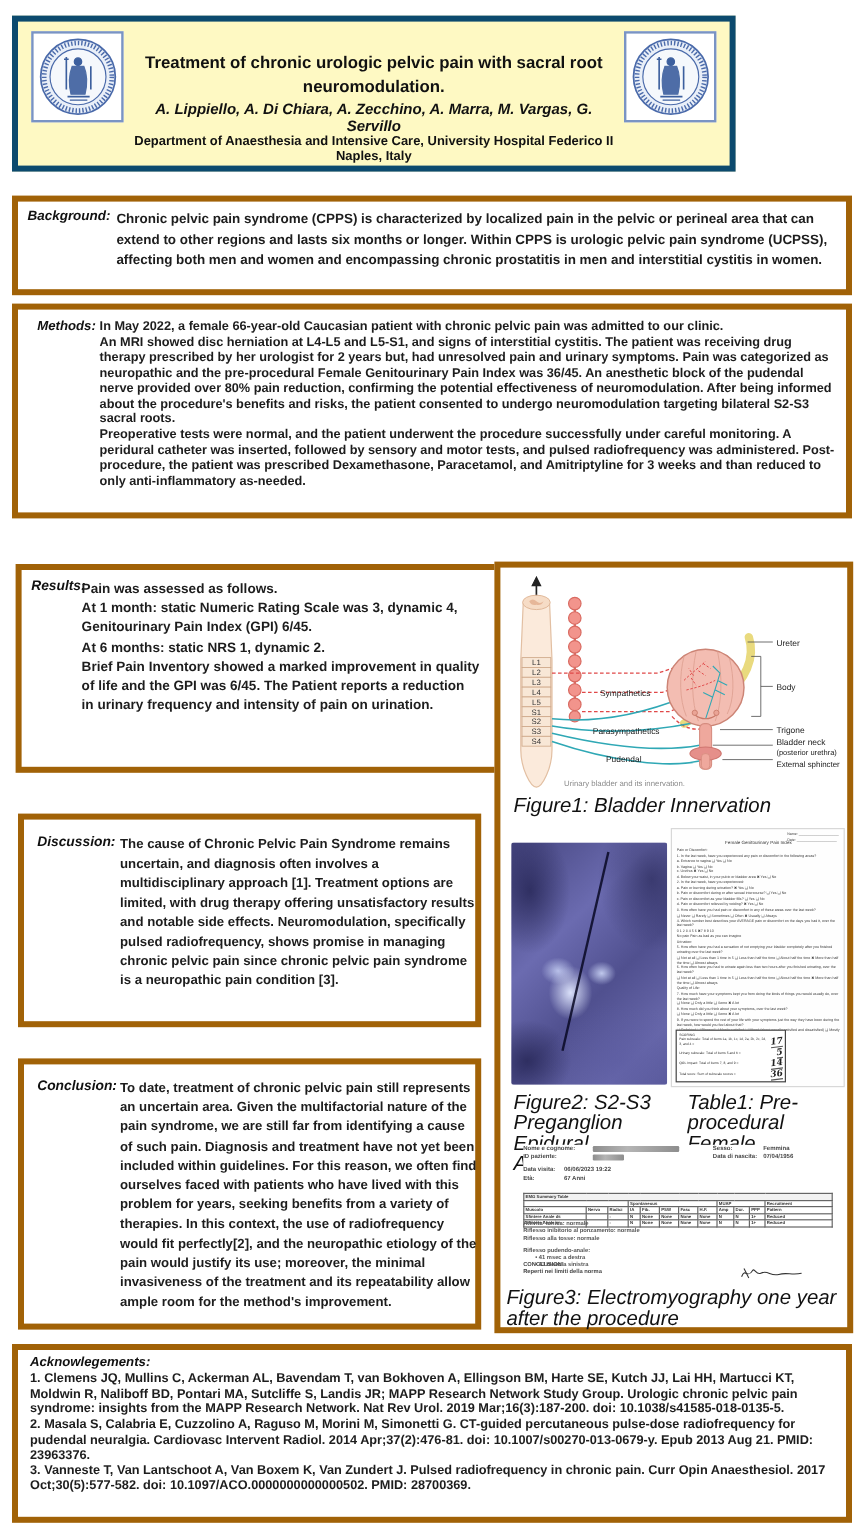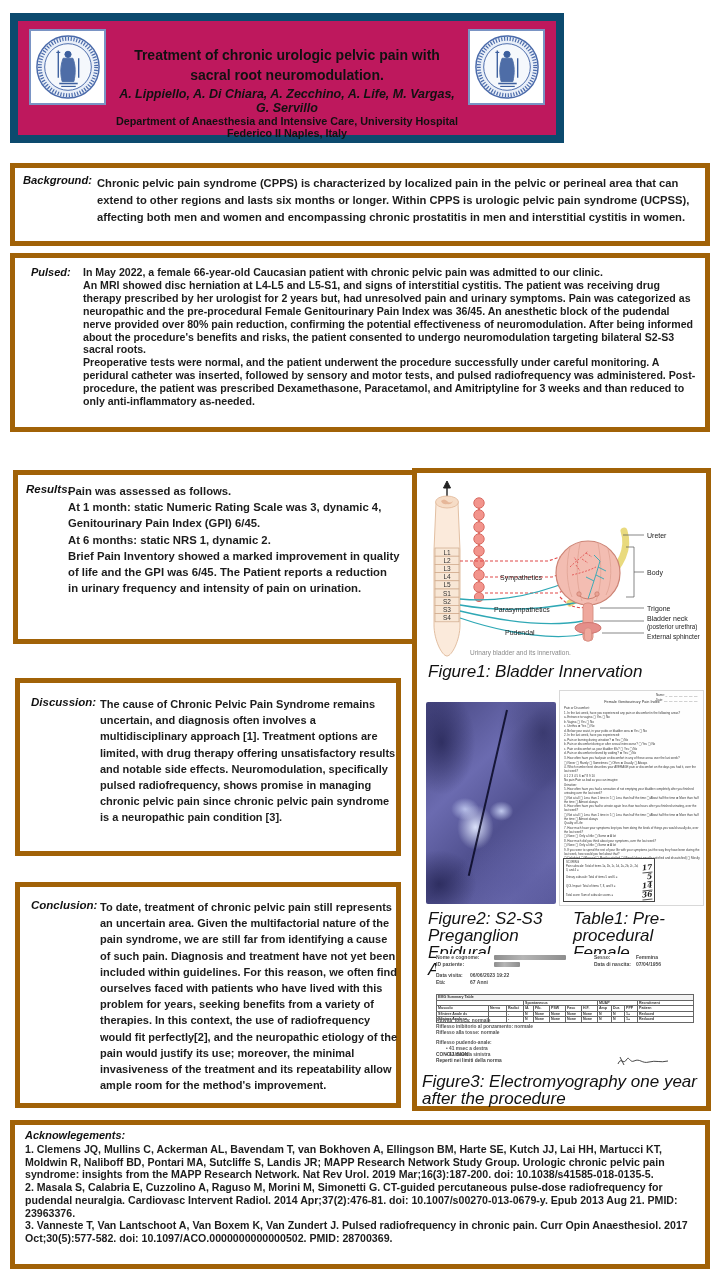--- a/index.html
+++ b/index.html
@@ -3,21 +3,21 @@
 <meta charset="utf-8">
 <style>
   html,body{margin:0;padding:0;}
   body{
     width:720px;height:1280px;position:relative;background:#ffffff;
     font-family:"Liberation Sans",sans-serif;color:#1a1a1a;overflow:hidden;
   }
   *{box-sizing:border-box;}
   .bluebox{position:absolute;border:5px solid #a16207;background:#fff;}
   
-  #header-box{position:absolute;left:10px;top:13px;width:554px;height:130px;border:8px solid #0c4a6e;background:#be185d;}
+  #header-box{position:absolute;left:10px;top:13px;width:603px;height:130px;border:5px solid #0c4a6e;background:#fef9c3;}
   .seal{position:absolute;top:8px;width:77px;height:76px;border:2px solid #7a94c4;background:#fff;display:flex;align-items:center;justify-content:center;}
   #seal-left{left:11px;} #seal-right{right:11px;}
   .h-title{position:absolute;left:95px;right:95px;top:24px;text-align:center;font-size:14px;font-weight:bold;line-height:20px;color:#111;}
   .h-authors{position:absolute;left:95px;right:95px;top:66px;text-align:center;font-size:12.5px;font-weight:bold;font-style:italic;color:#111;}
   .h-affil{position:absolute;left:85px;right:85px;top:94px;text-align:center;font-size:10.8px;font-weight:bold;color:#111;}
   
   .sec-label{position:absolute;font-weight:bold;font-style:italic;color:#111;}
   .sec-text{position:absolute;font-weight:bold;color:#1d1d1d;white-space:pre-line;}
   
   #background-box{left:10px;top:163px;width:700px;height:83px;}
@@ -119,31 +119,31 @@
         <line x1="23" y1="20" x2="27" y2="20" stroke-width="1.2"></line>
         <line x1="46" y1="26" x2="46" y2="46" stroke-width="1.4"></line>
         <line x1="26" y1="52" x2="45" y2="52" stroke-width="1.6"></line>
         <line x1="28" y1="55" x2="43" y2="55" stroke-width="1.2"></line>
       </g>
     </svg>
   </div>
   <div class="h-title">
     <div>Treatment of chronic urologic pelvic pain with sacral root neuromodulation.</div>
   </div>
-  <div class="h-authors">A. Lippiello, A. Di Chiara, A. Zecchino, A. Life, M. Vargas, G. Servillo</div>
+  <div class="h-authors">A. Lippiello, A. Di Chiara, A. Zecchino, A. Marra, M. Vargas, G. Servillo</div>
   <div class="h-affil">Department of Anaesthesia and Intensive Care, University Hospital Federico II Naples, Italy</div>
 </div>
 
 <div id="background-box" class="bluebox">
   <div id="background-label" class="sec-label">Background:</div>
   <div id="background-text" class="sec-text">Chronic pelvic pain syndrome (CPPS) is characterized by localized pain in the pelvic or perineal area that can extend to other regions and lasts six months or longer. Within CPPS is urologic pelvic pain syndrome (UCPSS), affecting both men and women and encompassing chronic prostatitis in men and interstitial cystitis in women.</div>
 </div>
 
 <div id="methods-box" class="bluebox">
-  <div id="methods-label" class="sec-label">Pulsed:</div>
+  <div id="methods-label" class="sec-label">Methods:</div>
   <div id="methods-text" class="sec-text">In May 2022, a female 66-year-old Caucasian patient with chronic pelvic pain was admitted to our clinic.
 An MRI showed disc herniation at L4-L5 and L5-S1, and signs of interstitial cystitis. The patient was receiving drug therapy prescribed by her urologist for 2 years but, had unresolved pain and urinary symptoms. Pain was categorized as neuropathic and the pre-procedural Female Genitourinary Pain Index was 36/45. An anesthetic block of the pudendal nerve provided over 80% pain reduction, confirming the potential effectiveness of neuromodulation. After being informed about the procedure's benefits and risks, the patient consented to undergo neuromodulation targeting bilateral S2-S3 sacral roots.
 Preoperative tests were normal, and the patient underwent the procedure successfully under careful monitoring. A peridural catheter was inserted, followed by sensory and motor tests, and pulsed radiofrequency was administered. Post-procedure, the patient was prescribed Dexamethasone, Paracetamol, and Amitriptyline for 3 weeks and than reduced to only anti-inflammatory as-needed.</div>
 </div>
 
 <div id="results-box" class="bluebox">
   <div id="results-label" class="sec-label">Results:</div>
   <div id="results-text" class="sec-text">Pain was assessed as follows.
 At 1 month: static Numeric Rating Scale was 3, dynamic 4, Genitourinary Pain Index (GPI) 6/45.
 At 6 months: static NRS 1, dynamic 2.

